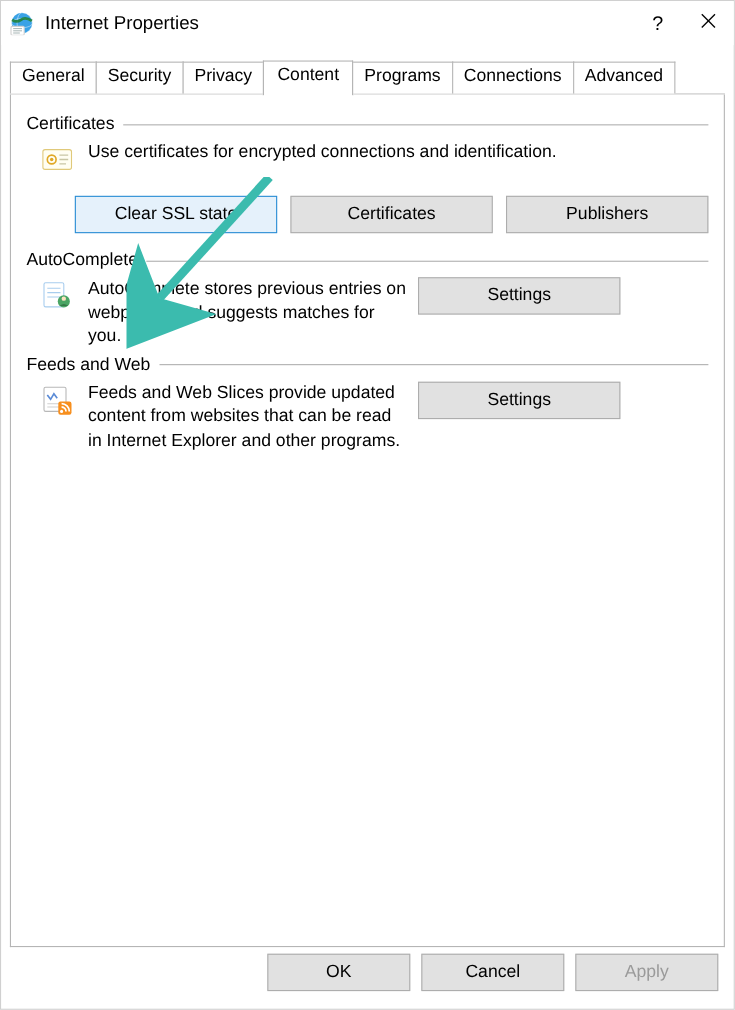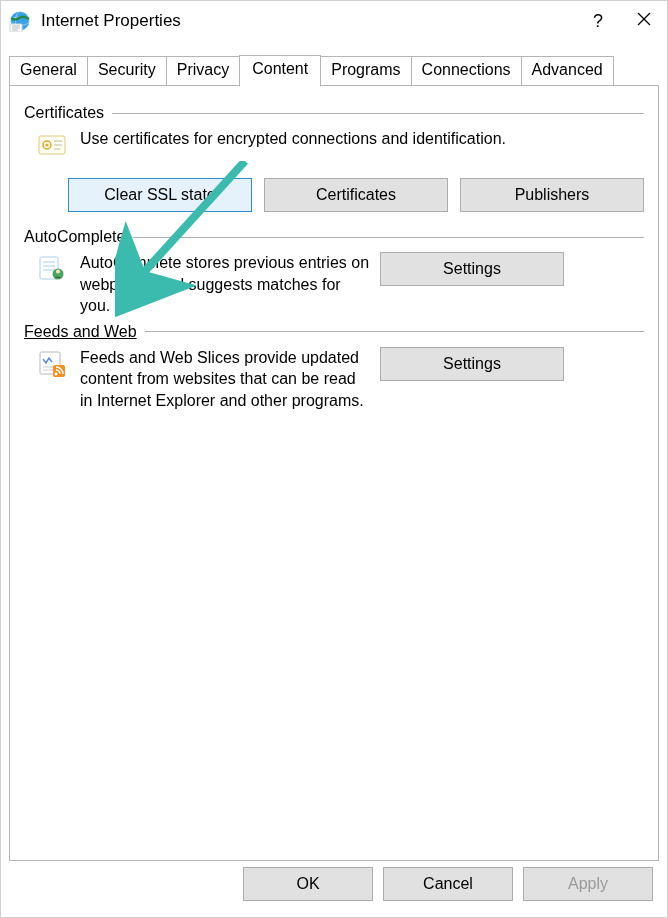--- a/index.html
+++ b/index.html
@@ -275,21 +275,21 @@
             <path d="M17 24 q4 -3 8 0" fill="#2e6b3f"></path>
           </svg>
         </span>
       </div>
       <div class="text-col" style="max-width:300px;">AutoComplete stores previous entries on webpages and suggests matches for you.</div>
       <div class="btn-col">
         <button class="win-btn wide">Settings</button>
       </div>
     </div>
 
-    <div class="grouplabel" style="text-decoration:underline;">
+    <div class="grouplabel" style="">
       <span class="lbl">Feeds and Web</span>
       <span class="rule"></span>
     </div>
     <div class="row">
       <div class="icon-col">
         <span class="ico">
           <svg viewBox="0 0 30 30" width="30" height="30">
             <rect x="3" y="3" width="20" height="22" rx="1.5" fill="#fff" stroke="#b8b8b8"></rect>
             <polyline points="6,10 9,14 12,9 15,13" fill="none" stroke="#5b8bd6" stroke-width="1.5"></polyline>
             <line x1="6" y1="18" x2="20" y2="18" stroke="#cfcfcf"></line>

